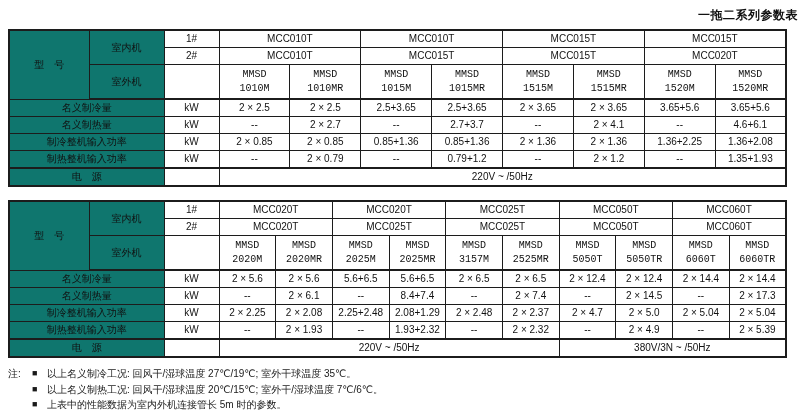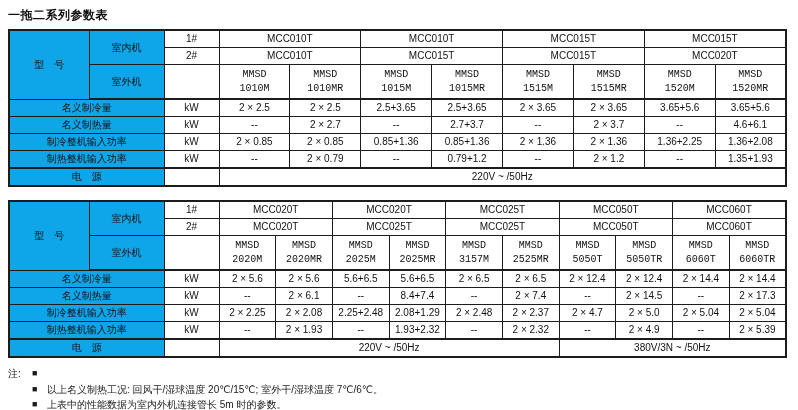--- a/index.html
+++ b/index.html
@@ -1,32 +1,32 @@
 <!DOCTYPE html>
 <html><head>
 <meta charset="utf-8">
 <style>
   html,body{margin:0;padding:0;}
   body{
     width:798px;height:410px;background:#ffffff;overflow:hidden;
     font-family:"Liberation Sans","DejaVu Sans",sans-serif;color:#111;
     -webkit-font-smoothing:antialiased;
   }
-  .title{font-size:12px;font-weight:bold;margin:7px 0 5px 8px;letter-spacing:0.5px;}
+  .title{font-size:12px;font-weight:bold;margin:7px 0 5px 8px;letter-spacing:0.5px;text-align:right;}
   table.t{
     border-collapse:collapse;table-layout:fixed;width:779px;margin-left:8px;
     font-size:10px;border:2px solid #1c1c1c;
   }
   table.t td{
     border:1px solid #1c1c1c;text-align:center;vertical-align:middle;
     padding:0;height:16px;line-height:12px;white-space:nowrap;overflow:hidden;
   }
   table.t tr.hdr-sep td{border-bottom:2px solid #1c1c1c;}
   table.t tr.power-row td{border-top:2px solid #1c1c1c;}
-  td.g{background:#0ea5e9;}
+  td.g{background:#0f766e;}
   tr.outdoor-row td{height:33px;}
   .two-line div{line-height:14px;font-family:Liberation Mono, monospace;}
   .gap2{margin-top:13px;}
   .notes{margin:8px 0 0 8px;font-size:10px;color:#1a1a1a;}
   .note-line{display:flex;align-items:flex-start;line-height:15.5px;}
   .np{width:24px;flex:none;}
   .bullet{width:15px;flex:none;font-size:9px;line-height:15.5px;}
 </style>
 </head>
 <body>
@@ -106,21 +106,21 @@
     <td>3.65+5.6</td>
   </tr>
   <tr>
     <td class="g" colspan="2">名义制热量</td>
     <td>kW</td>
     <td>--</td>
     <td>2 × 2.7</td>
     <td>--</td>
     <td>2.7+3.7</td>
     <td>--</td>
-    <td>2 × 3.7</td>
+    <td>2 × 4.1</td>
     <td>--</td>
     <td>4.6+6.1</td>
   </tr>
   <tr>
     <td class="g" colspan="2">制冷整机输入功率</td>
     <td>kW</td>
     <td>2 × 0.85</td>
     <td>2 × 0.85</td>
     <td>0.85+1.36</td>
     <td>0.85+1.36</td>
@@ -281,20 +281,21 @@
     <td colspan="6">220V ~ /50Hz</td>
     <td colspan="4">380V/3N ~ /50Hz</td>
   </tr>
 </tbody>
   </table>
 
 <div class="notes">
   <div class="note-line">
     <span class="np">注:</span>
     <span class="bullet">■</span>
+    <span>以上名义制冷工况: 回风干/湿球温度 27℃/19℃; 室外干球温度 35℃。</span>
   </div>
   <div class="note-line">
     <span class="np"></span>
     <span class="bullet">■</span>
     <span>以上名义制热工况: 回风干/湿球温度 20℃/15℃; 室外干/湿球温度 7℃/6℃。</span>
   </div>
   <div class="note-line">
     <span class="np"></span>
     <span class="bullet">■</span>
     <span>上表中的性能数据为室内外机连接管长 5m 时的参数。</span>

